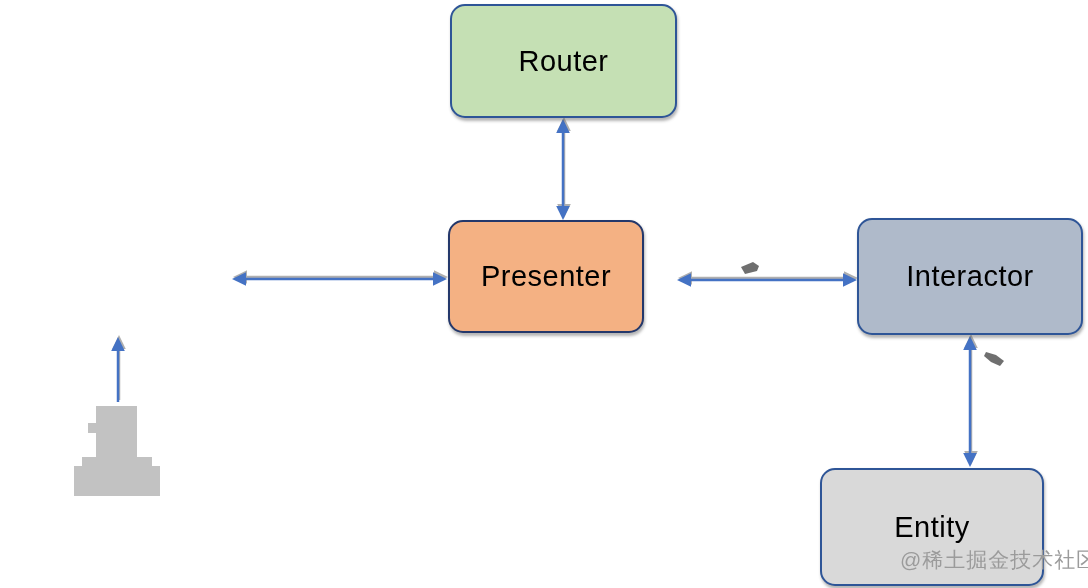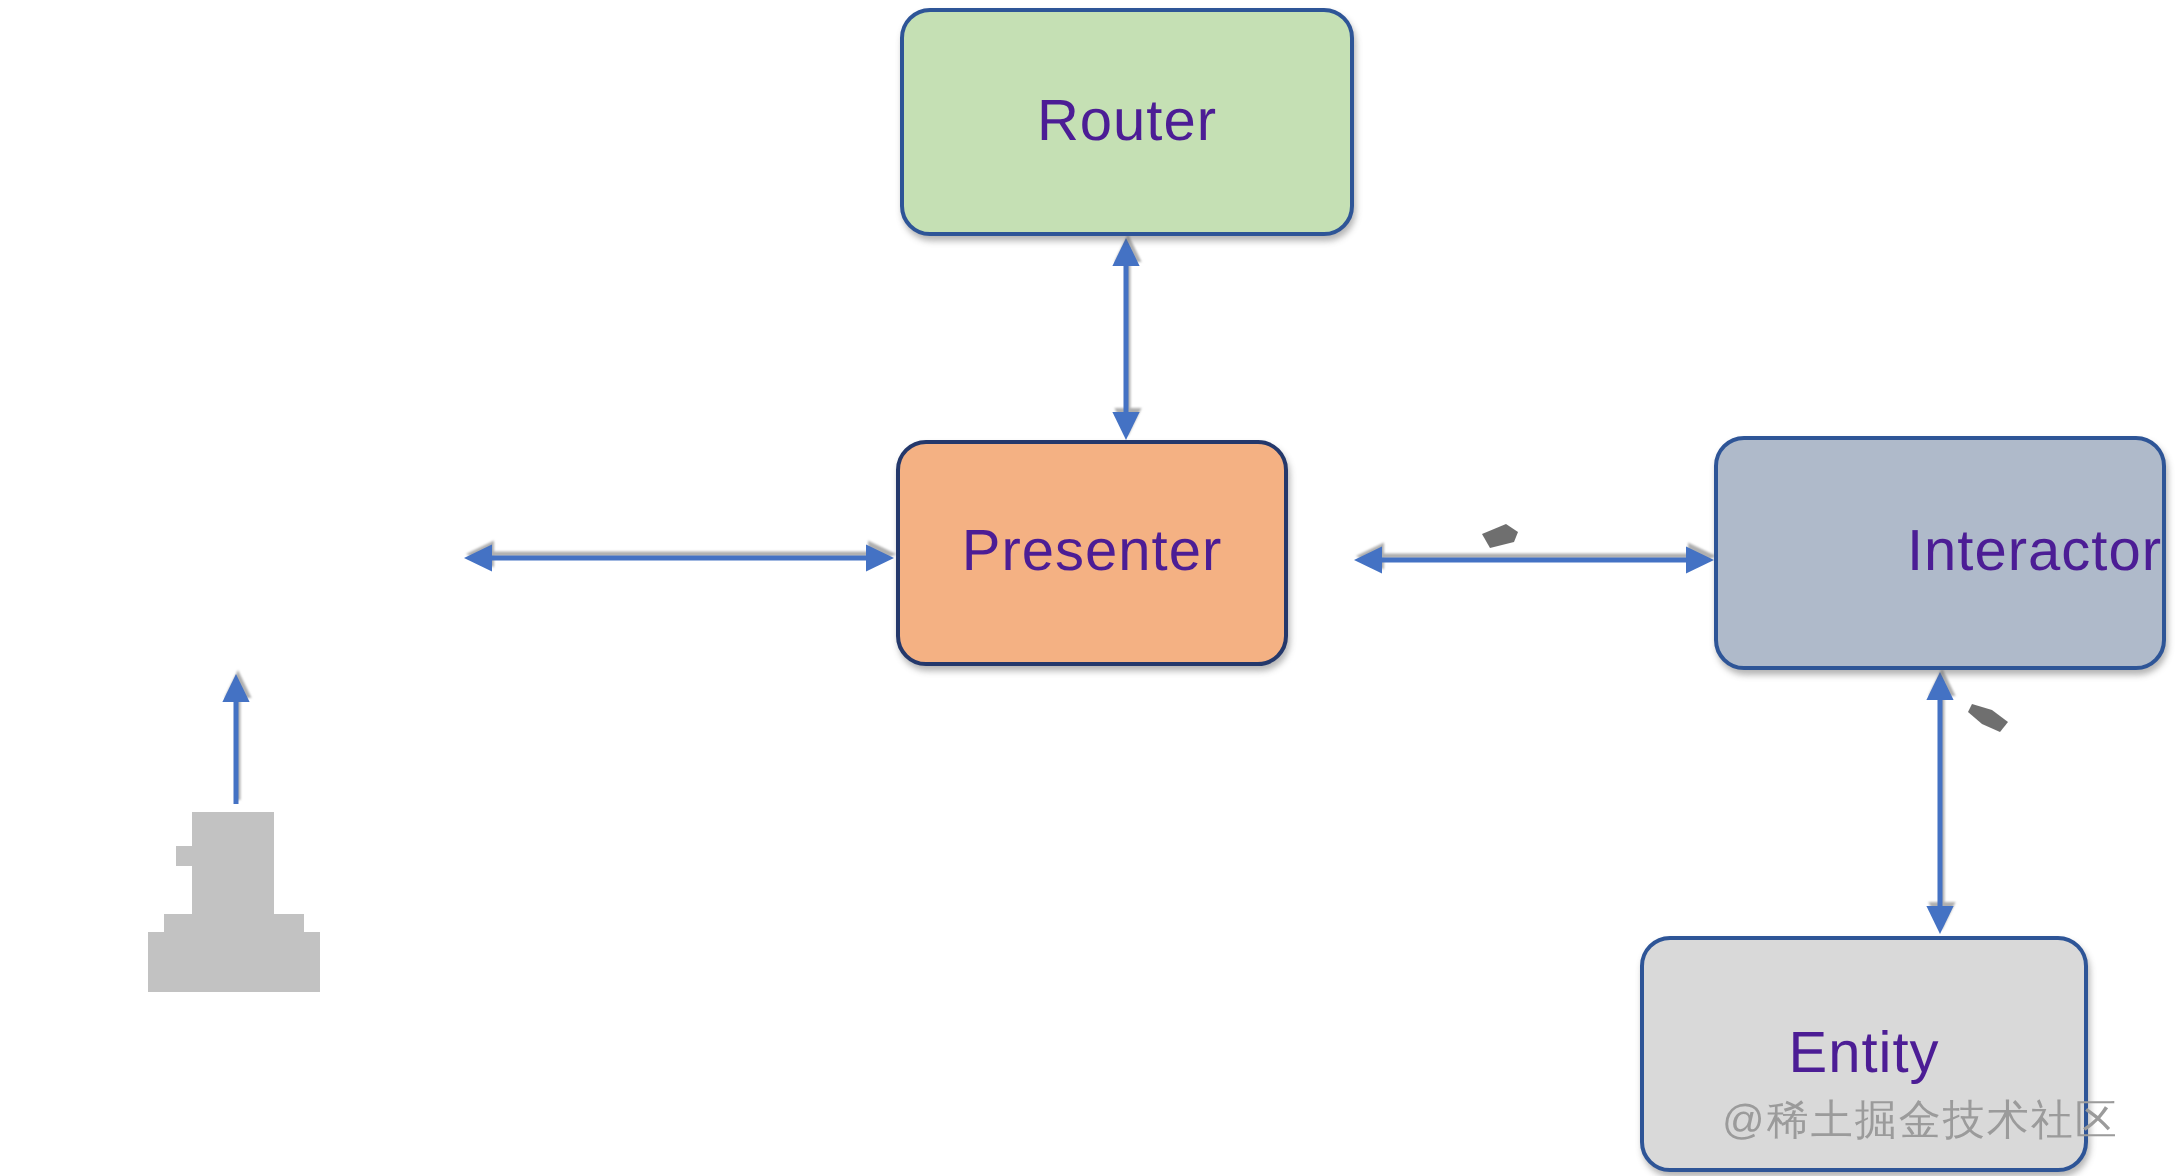--- a/index.html
+++ b/index.html
@@ -12,21 +12,21 @@
     font-family: "Liberation Sans", "DejaVu Sans", sans-serif;
   }
   .node {
     position: absolute;
     display: flex;
     align-items: center;
     justify-content: center;
     border-style: solid;
     border-width: 2.5px;
     border-radius: 15px;
-    color: #4c1d95;
+    color: #000000;
     font-size: 29px;
     font-weight: 400;
     letter-spacing: 0.5px;
     box-shadow: 1px 2.5px 3px rgba(90,90,90,0.45);
     box-sizing: border-box;
   }
   #node-router     { left: 450px; top: 4px;   width: 227px; height: 114px; }
   #node-view       { left: 3px;   top: 221px; width: 228px; height: 114px; }
   #node-presenter  { left: 448px; top: 220px; width: 196px; height: 113px; }
   #node-interactor { left: 857px; top: 218px; width: 226px; height: 117px; }
@@ -39,21 +39,21 @@
     pointer-events: none;
   }
   .edge line    { stroke: var(--arrow); stroke-width: 2.5px; }
   .edge polygon { fill: var(--arrow); }
   .edge { filter: drop-shadow(1.5px -1.5px 0.5px rgba(110,110,110,0.55)); }
   .person { fill: var(--icon); }
   .stray  { fill: #3f3f3f; opacity: 0.75; }
 
   #watermark {
     position: absolute;
-    left: 861px; top: 546px;
+    left: 900px; top: 546px;
     width: 172px; height: 30px;
     color: var(--watermark);
     font-size: 21px;
     letter-spacing: 1px;
     text-align: right;
     white-space: nowrap;
   }
 </style>
 </head>
 <body>
@@ -99,21 +99,21 @@
 
   <div class="node" id="node-router" style="background-color: rgb(197, 224, 180); border-color: rgb(46, 85, 151);">
     <span>Router</span>
   </div>
 
 
   <div class="node" id="node-presenter" style="background-color: rgb(244, 177, 131); border-color: rgb(36, 56, 107);">
     <span>Presenter</span>
   </div>
 
-  <div class="node" id="node-interactor" style="background-color: rgb(175, 186, 202); border-color: rgb(46, 85, 151); justify-content: flex-end;">
+  <div class="node" id="node-interactor" style="background-color: rgb(175, 186, 202); border-color: rgb(46, 85, 151);">
     <span>Interactor</span>
   </div>
 
   <div class="node" id="node-entity" style="background-color: rgb(217, 217, 217); border-color: rgb(46, 85, 151);">
     <span>Entity</span>
   </div>
 
   <div id="watermark">@稀土掘金技术社区</div>
 
 </div>

